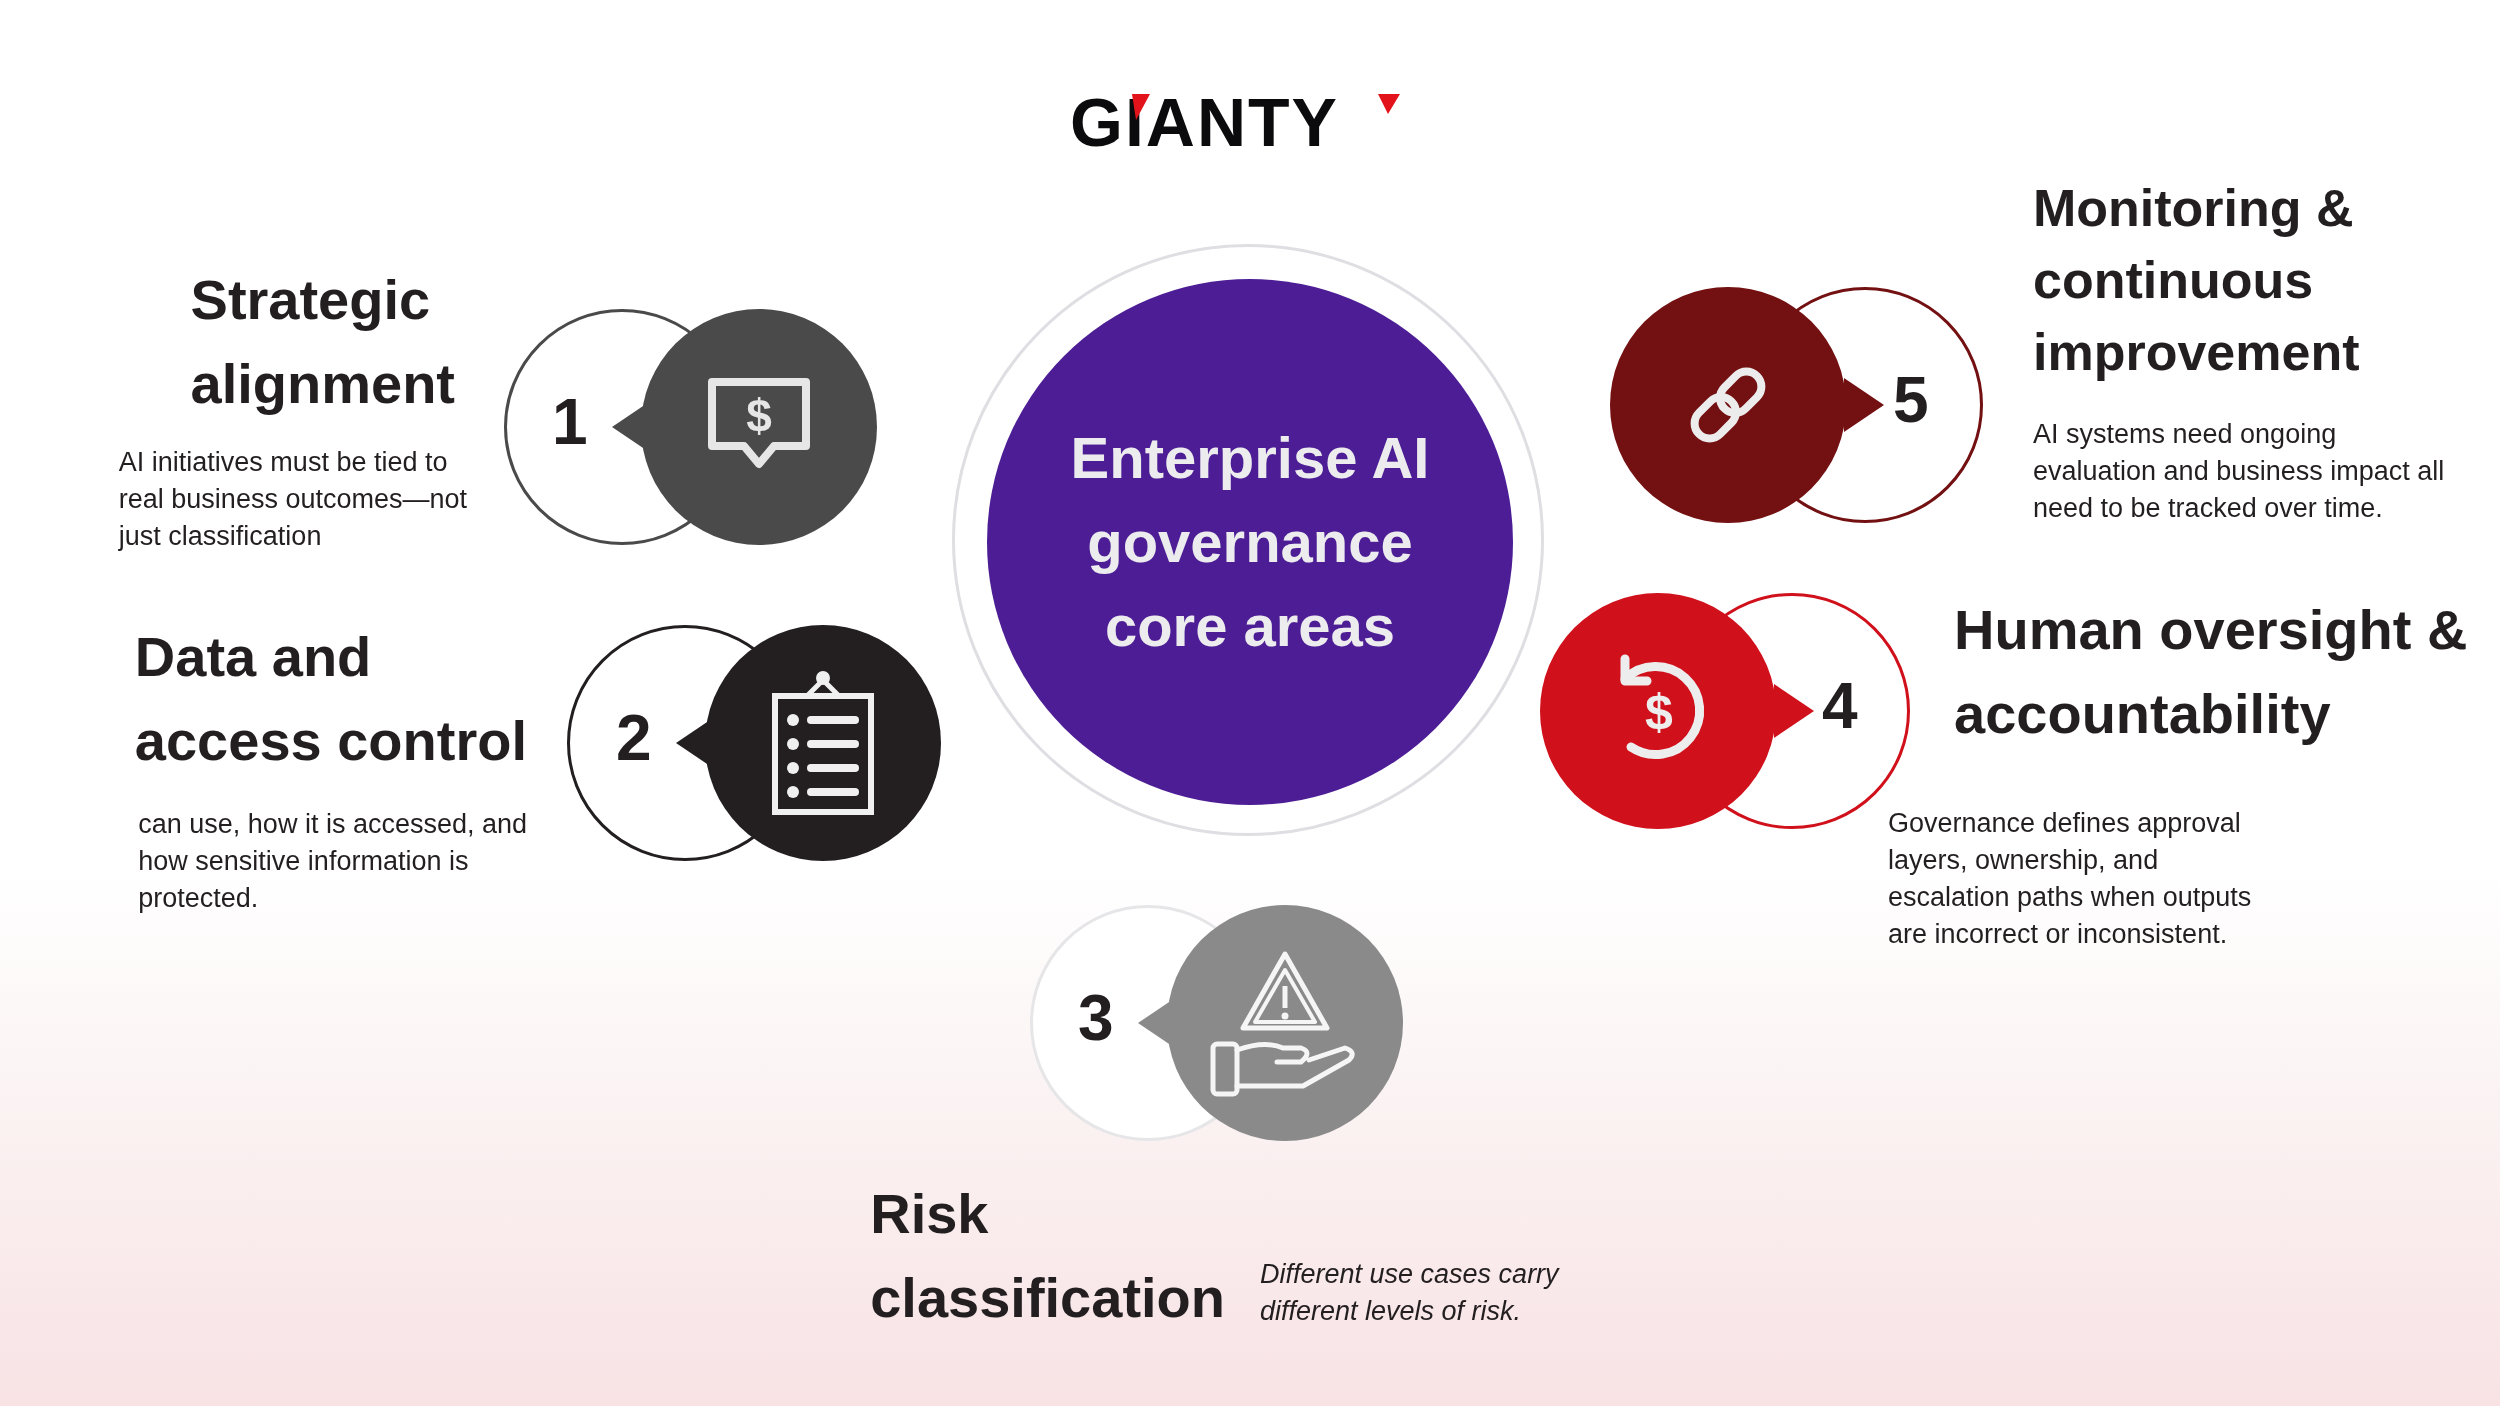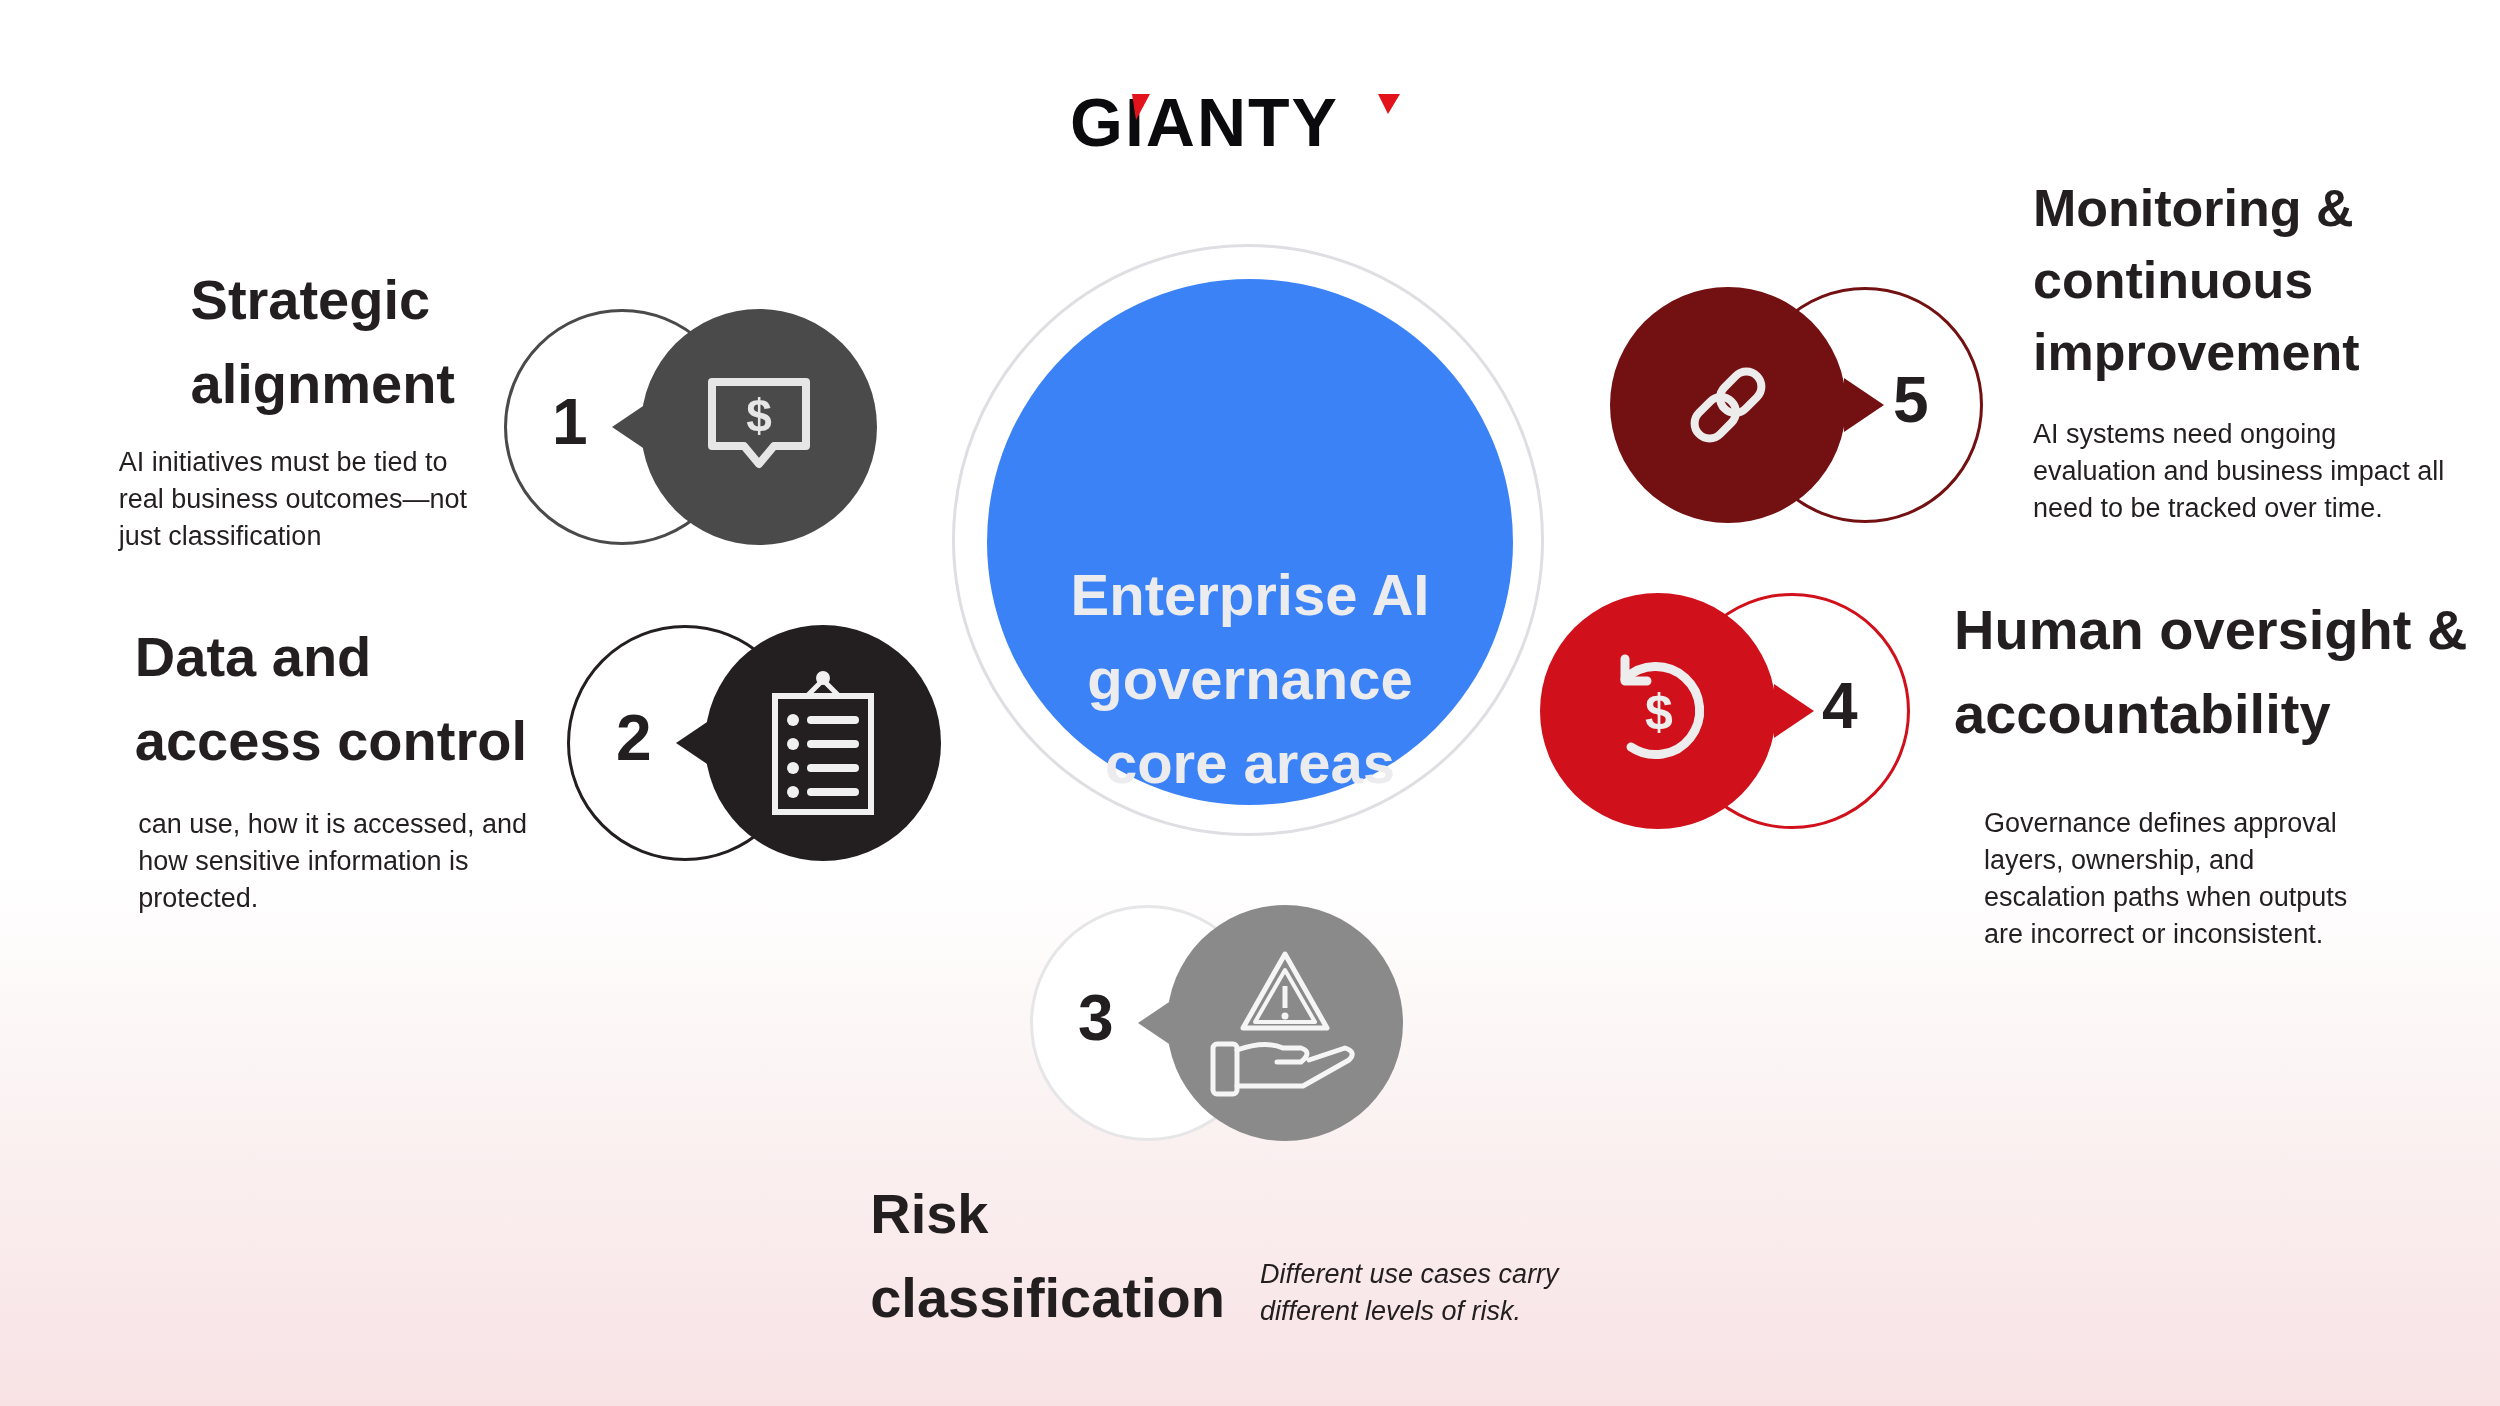--- a/index.html
+++ b/index.html
@@ -7,21 +7,21 @@
     width: 2500px; height: 1406px; position: relative; overflow: hidden;
     font-family: "Liberation Sans", "DejaVu Sans", sans-serif;
     background: linear-gradient(to bottom, #ffffff 0%, #ffffff 62%, #fbf3f3 78%, #f8e2e4 100%);
     color: #231f20;
   }
   .abs { position: absolute; }
   .logo { left: 1070px; top: 90px; width: 332px; height: 62px; }
   .center-ring { left: 952px; top: 244px; width: 592px; height: 592px; border-radius: 50%;
     border: 3px solid #dedee3; box-sizing: border-box; background: #ffffff; }
   .center-disc { left: 987px; top: 279px; width: 526px; height: 526px; border-radius: 50%;
-    background: #3b82f6; display: flex; align-items: flex-end; justify-content: center; text-align: center; }
+    background: #4c1d95; display: flex; align-items: center; justify-content: center; text-align: center; }
   .center-title { color: #ececee; font-weight: bold; font-size: 58px; line-height: 84px; width: 420px; }
   .outline { border-radius: 50%; box-sizing: border-box; background: #fff; width: 236px; height: 236px; }
   .filled { border-radius: 50%; width: 236px; height: 236px; display: flex; align-items: center; justify-content: center; }
   .num { font-weight: bold; font-size: 64px; color: #231f20; line-height: 1; }
   .tail { width: 0; height: 0; }
   .h { font-weight: bold; font-size: 56px; line-height: 84px; color: #231f20; }
   .desc { font-size: 27px; line-height: 37px; color: #231f20; }
   .right { text-align: left; }
 </style>
 </head>
@@ -118,21 +118,21 @@
     <path d="M22 28 A44 44 0 1 1 28 96" fill="none" stroke="#ededed" stroke-width="9" stroke-linecap="round"></path>
     <path d="M22 8 V30 H44" fill="none" stroke="#ededed" stroke-width="9" stroke-linecap="round" stroke-linejoin="round"></path>
     <text x="56" y="78" text-anchor="middle" font-family="Liberation Sans, sans-serif" font-weight="bold" font-size="50" fill="#ededed">$</text>
   </svg>
 </div>
 <div class="abs tail" style="left:1774px; top:684px; border-top:27px solid transparent; border-bottom:27px solid transparent; border-left:40px solid #d0101b;"></div>
 <div class="abs h" style="left:1954px; top:588px;">
   <div>Human oversight &amp;</div>
   <div>accountability</div>
 </div>
-<div class="abs desc" style="left:1984px; top:805px;">
+<div class="abs desc" style="left:1888px; top:805px;">
   <div>Governance defines approval</div>
   <div>layers, ownership, and</div>
   <div>escalation paths when outputs</div>
   <div>are incorrect or inconsistent.</div>
 </div>
 
 <div class="abs outline" style="left:1747px; top:287px; border:3px solid #731012;"></div>
 <div class="abs num" style="left:1893px; top:368px;">5</div>
 <div class="abs filled" style="left:1610px; top:287px; background:#731012;">
   <svg width="110" height="110" viewBox="0 0 110 110">

